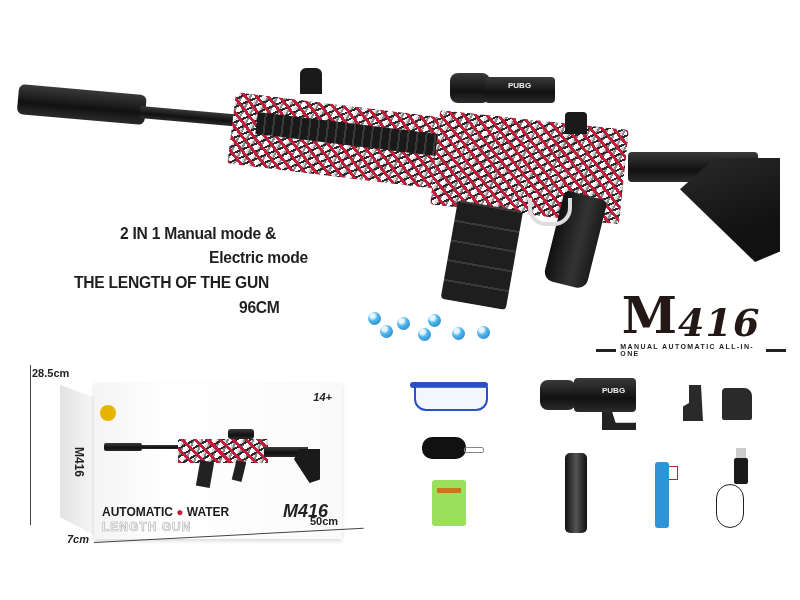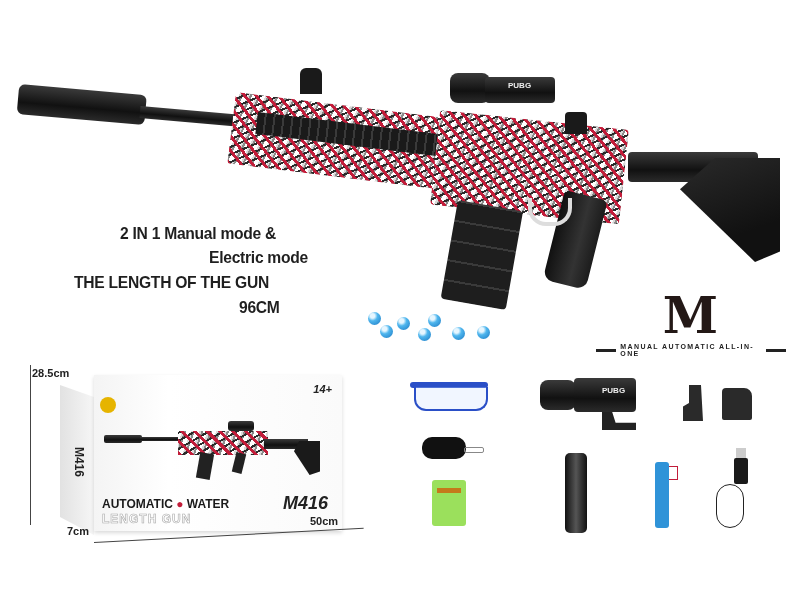--- a/index.html
+++ b/index.html
@@ -64,37 +64,38 @@
   <div class="abs ball" style="left:57px;top:17px;"></div>
   <div class="abs ball" style="left:78px;top:28px;"></div>
   <div class="abs ball" style="left:88px;top:14px;"></div>
   <div class="abs ball" style="left:112px;top:27px;"></div>
   <div class="abs ball" style="left:137px;top:26px;"></div>
 </div>
 
 <div class="abs" style="left:596px;top:286px;width:190px;">
   <div style="display:flex;align-items:flex-end;justify-content:center;">
     <span class="m416-logo" style="font-style:normal;font-size:50px;">M</span>
+    <span class="m416-logo" style="font-size:38px;">416</span>
   </div>
   <div style="display:flex;align-items:center;gap:4px;margin-top:-2px;">
     <div class="bar" style="width:22px;"></div>
     <span class="m416-sub">MANUAL AUTOMATIC ALL-IN-ONE</span>
     <div class="bar" style="width:22px;"></div>
   </div>
 </div>
 
 <div class="abs" style="left:20px;top:355px;width:340px;height:200px;text-align:center;">
   <div class="abs" style="left:10px;top:10px;width:1px;height:160px;background:#444;"></div>
   <div class="abs dim" style="left:12px;top:12px;">28.5cm</div>
 
   <div class="abs" style="left:40px;top:30px;width:34px;height:150px;background:linear-gradient(90deg,#e2e2e2,#f6f6f6);clip-path:polygon(0 0,100% 8%,100% 100%,0 88%);">
     <div class="abs" style="left:4px;top:70px;transform:rotate(90deg);font-size:12px;font-weight:bold;color:#222;">M416</div>
   </div>
 
-  <div class="abs box-front" style="left:74px;top:20px;width:248px;height:156px;box-shadow:0 2px 4px rgba(0,0,0,.15);">
+  <div class="abs box-front" style="left:74px;top:28px;width:248px;height:156px;box-shadow:0 2px 4px rgba(0,0,0,.15);">
     <div class="abs" style="left:6px;top:22px;width:16px;height:16px;border-radius:50%;background:#e6b400;"></div>
     <div class="abs" style="right:10px;top:8px;font-size:11px;font-weight:bold;font-style:italic;color:#222;">14+</div>
 
     <div class="abs" style="left:10px;top:44px;width:220px;height:60px;">
       <div class="abs blk" style="left:0;top:16px;width:38px;height:8px;border-radius:2px;"></div>
       <div class="abs blk" style="left:36px;top:18px;width:40px;height:4px;"></div>
       <div class="abs camo" style="left:74px;top:12px;width:90px;height:24px;"></div>
       <div class="abs blk" style="left:124px;top:2px;width:26px;height:10px;border-radius:3px;"></div>
       <div class="abs blk" style="left:160px;top:20px;width:44px;height:10px;"></div>
       <div class="abs" style="left:190px;top:22px;width:26px;height:34px;background:#1a1a1a;clip-path:polygon(20% 0,100% 0,100% 90%,60% 100%,0 30%);"></div>
@@ -104,21 +105,21 @@
     <div class="abs" style="left:8px;top:122px;font-size:12px;font-weight:bold;color:#1a1a1a;white-space:nowrap;">
       <span>AUTOMATIC</span>
       <span style="color:#c21d3a;">●</span>
       <span>WATER</span>
     </div>
     <div class="abs" style="left:8px;top:137px;font-size:12px;font-weight:bold;color:#ffffff;-webkit-text-stroke:0.6px #aaa;letter-spacing:1px;">LENGTH GUN</div>
     <div class="abs" style="right:14px;top:118px;font-size:18px;font-weight:bold;font-style:italic;color:#222;">M416</div>
   </div>
   <div class="abs" style="left:74px;top:187px;width:270px;height:1px;background:#444;transform:rotate(-3deg);transform-origin:left;"></div>
   <div class="abs dim" style="left:290px;top:160px;">50cm</div>
-  <div class="abs dim" style="left:47px;top:170px;">7cm</div>
+  <div class="abs dim" style="left:47px;top:178px;font-style:italic;">7cm</div>
 </div>
 
 <div class="abs" style="left:410px;top:382px;width:80px;height:32px;">
   <div class="abs" style="left:0;top:0;width:78px;height:6px;background:#2a4fc7;border-radius:3px;"></div>
   <div class="abs" style="left:4px;top:5px;width:70px;height:22px;border:2px solid #2a4fc7;border-top:none;border-radius:0 0 12px 12px;background:rgba(200,220,255,.25);"></div>
 </div>
 
 <div class="abs" style="left:422px;top:437px;width:62px;height:24px;">
   <div class="abs" style="left:0;top:0;width:44px;height:22px;background:#111;border-radius:10px;"></div>
   <div class="abs" style="left:42px;top:10px;width:18px;height:4px;border:1px solid #888;border-radius:2px;"></div>

